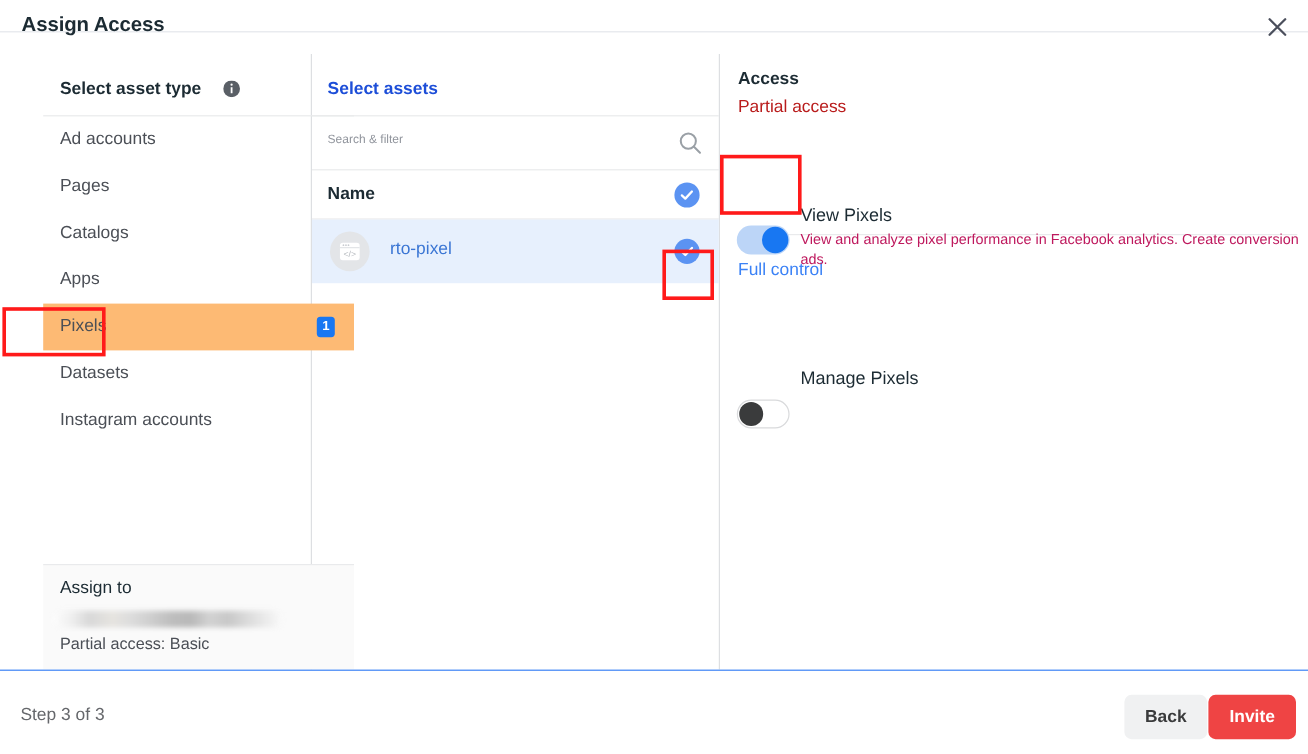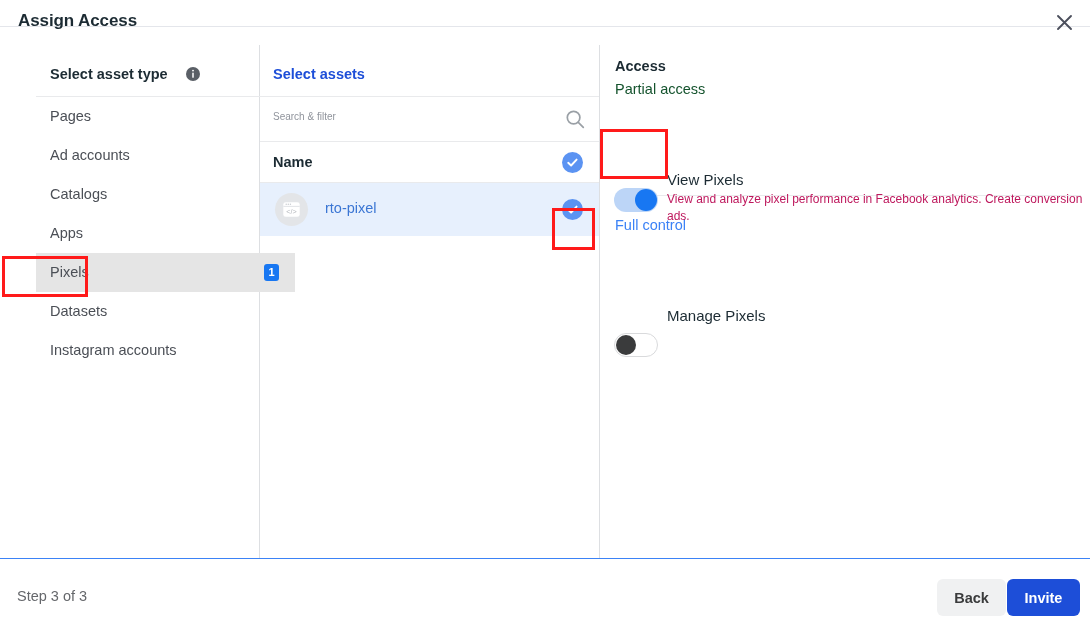--- a/index.html
+++ b/index.html
@@ -114,21 +114,21 @@
     position: relative;
     height: 39px;
     line-height: 39px;
     padding-left: 14px;
     font-size: 14.5px;
     color: #4b4f56;
     cursor: pointer;
     box-sizing: border-box;
   }
   .asset-item.selected {
-    background: #e5e5e5;
+    background: #fdba74;
   }
   .asset-item .badge {
     position: absolute;
     right: 16px;
     top: 11px;
     min-width: 15px;
     height: 17px;
     line-height: 17px;
     padding: 0 3px;
     background: #1877f2;
@@ -303,21 +303,21 @@
     top: 13px;
     font-size: 14.5px;
     font-weight: bold;
     color: #1c2b33;
   }
   .perm-group-label {
     position: absolute;
     left: 15px;
     top: 36px;
     font-size: 14.5px;
-    color: #14532d;
+    color: #b91c1c;
   }
   .perm-divider {
     position: absolute;
     left: 15px;
     top: 150px;
     width: 466px;
     height: 1px;
     background: #e9eaec;
   }
   .perm-group-label2 {
@@ -418,21 +418,21 @@
     right: 84px;
     top: 20px;
     width: 69px;
     background: #f0f1f2;
     color: #3a3b3c;
   }
   .btn-invite {
     right: 10px;
     top: 20px;
     width: 73px;
-    background: #1d4ed8;
+    background: #ef4444;
     color: #ffffff;
     margin-left: 30px;
   }
 
   
   .anno {
     position: absolute;
     border: 3px solid #ff1a1a;
     box-sizing: border-box;
     pointer-events: none;
@@ -468,43 +468,48 @@
           <svg width="14" height="14" viewBox="0 0 14 14" aria-hidden="true">
             <circle cx="7" cy="7" r="7" fill="#5a5f66"></circle>
             <rect x="6.25" y="5.7" width="1.5" height="5" fill="#ffffff"></rect>
             <circle cx="7" cy="3.6" r="0.95" fill="#ffffff"></circle>
           </svg>
         </span>
       </div>
 
       <div class="asset-list">
         <div class="asset-item">
+          <span>Ad accounts</span>
+        </div>
+        <div class="asset-item">
           <span>Pages</span>
-        </div>
-        <div class="asset-item">
-          <span>Ad accounts</span>
         </div>
         <div class="asset-item">
           <span>Catalogs</span>
         </div>
         <div class="asset-item">
           <span>Apps</span>
         </div>
         <div class="asset-item selected">
           <span>Pixels</span>
           <span class="badge">1</span>
         </div>
         <div class="asset-item">
           <span>Datasets</span>
         </div>
         <div class="asset-item">
           <span>Instagram accounts</span>
         </div>
       </div>
 
+      <div class="assign-to">
+        <div class="assign-to-title">Assign to</div>
+        <div class="assign-to-redacted"></div>
+        <div class="assign-to-sub">Partial access: Basic</div>
+      </div>
     </div>
 
     <div class="col2">
       <div class="col2-head">
         <div class="col2-head-label">Select assets</div>
       </div>
 
       <div class="search-row">
         <div class="search-placeholder">Search &amp; filter</div>
         <span class="search-icon">

